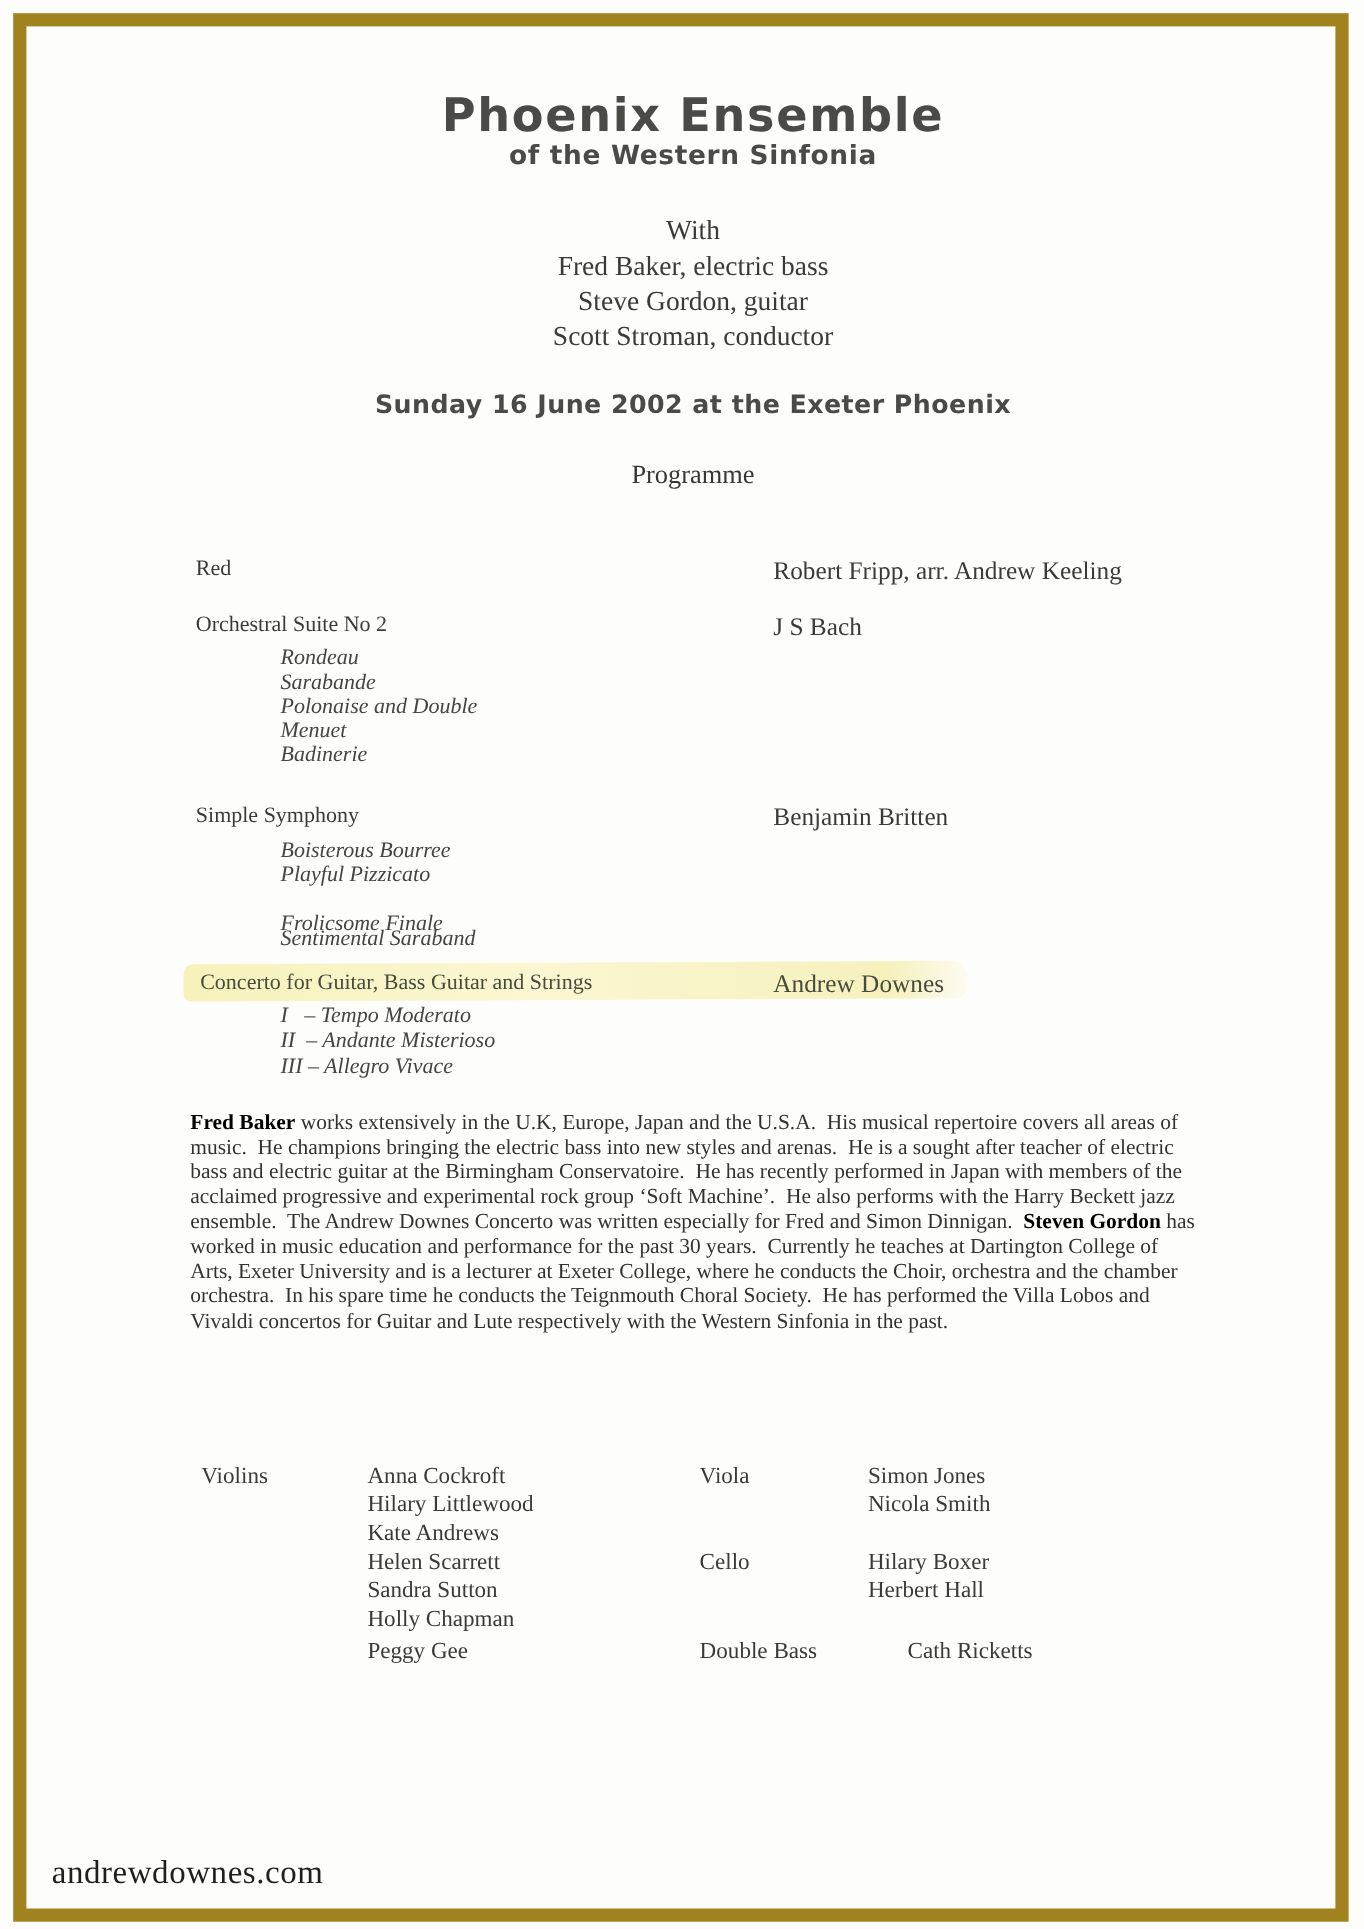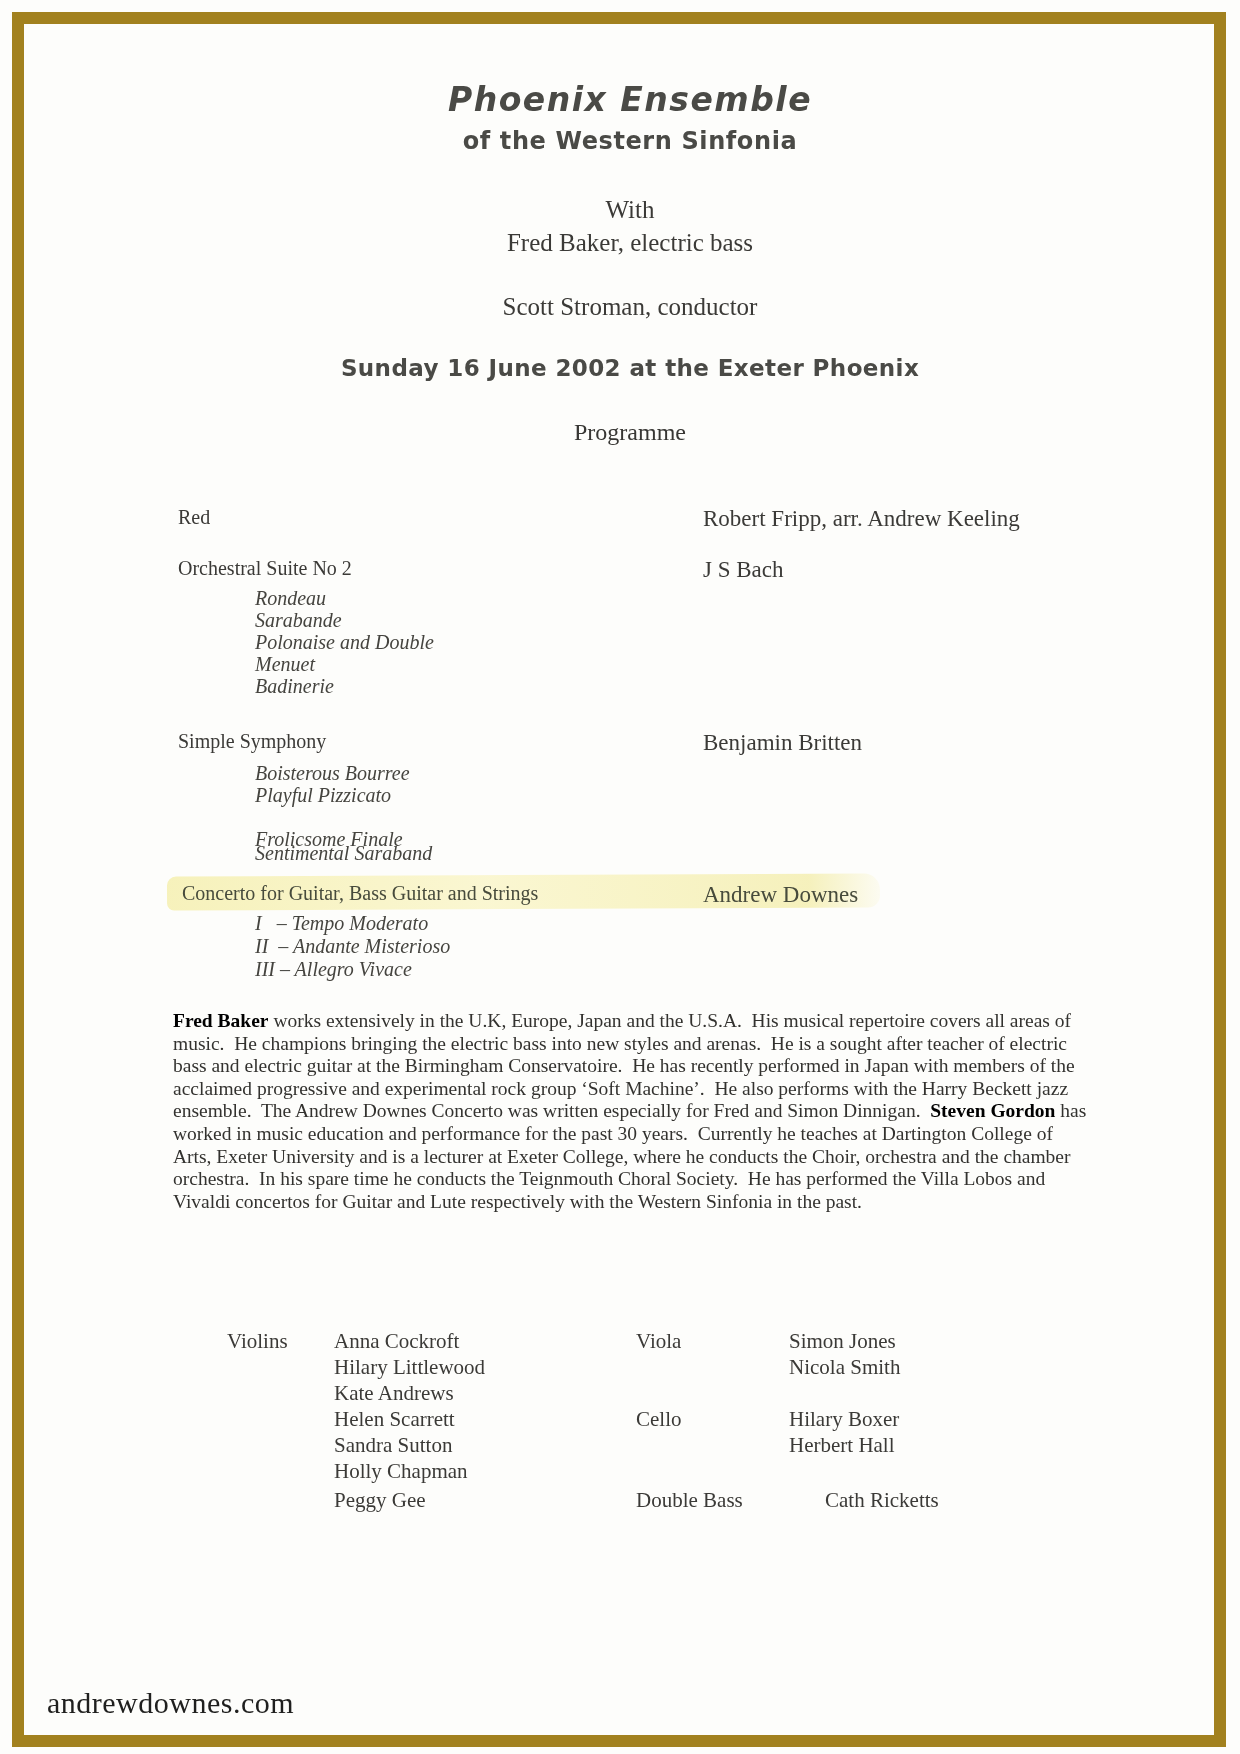--- a/index.html
+++ b/index.html
@@ -13,21 +13,21 @@
   .gold-frame{
     position:absolute;
     top:12px;left:12px;right:14px;bottom:7px;
     border:12px solid #a2811f;
     pointer-events:none;
   }
   .line{position:absolute;white-space:pre;}
   .centered{left:130px;width:1000px;text-align:center;}
   
   .comic{font-family:"DejaVu Sans", sans-serif;font-weight:600;color:#4a4a46;}
-  .t-title{top:80px;font-size:33px;letter-spacing:1.5px;font-style:italic;}
+  .t-title{top:80px;font-size:42px;letter-spacing:1.5px;}
   .t-sub{top:127px;font-size:24px;letter-spacing:.6px;}
   .serif-c{color:#3b3a37;font-size:25px;}
   .with{top:196px;}
   .perf0{top:229px;}
   .perf1{top:261px;}
   .perf2{top:293px;}
   .date{top:355px;font-size:23px;letter-spacing:.4px;}
   .prog-head{top:419px;font-size:24px;color:#383734;text-underline-offset:4px;}
   .work{font-size:20px;color:#3b3a37;}
   .comp{font-size:23px;color:#3b3a37;left:703px;}
@@ -58,20 +58,21 @@
 
 <div class="sheet">
 
   <div class="gold-frame"></div>
 
   <div class="line centered comic t-title">Phoenix Ensemble</div>
   <div class="line centered comic t-sub">of the Western Sinfonia</div>
 
   <div class="line centered serif-c with">With</div>
   <div class="line centered serif-c perf0">Fred Baker, electric bass</div>
+  <div class="line centered serif-c perf1">Steve Gordon, guitar</div>
   <div class="line centered serif-c perf2">Scott Stroman, conductor</div>
 
   <div class="line centered comic date">Sunday 16 June 2002 at the Exeter Phoenix</div>
 
   <div class="line centered prog-head">Programme</div>
 
   <div class="line work" style="left:178px;top:506px;">Red</div>
   <div class="line comp" style="top:506px;">Robert Fripp, arr. Andrew Keeling</div>
 
   <div class="line work" style="left:178px;top:557px;">Orchestral Suite No 2</div>
@@ -93,21 +94,21 @@
   <div class="line work hl-text" style="left:182px;top:882px;">Concerto for Guitar, Bass Guitar and Strings</div>
   <div class="line comp hl-text" style="top:882px;">Andrew Downes</div>
   <div class="line mov" style="top:912px;">I   – Tempo Moderato</div>
   <div class="line mov" style="top:935px;">II  – Andante Misterioso</div>
   <div class="line mov" style="top:958px;">III – Allegro Vivace</div>
 
   <div class="bio"><b>Fred Baker</b><span> works extensively in the U.K, Europe, Japan and the U.S.A.  His musical repertoire covers all areas of music.  He champions bringing the electric bass into new styles and arenas.  He is a sought after teacher of electric bass and electric guitar at the Birmingham Conservatoire.  He has recently performed in Japan with members of the acclaimed progressive and experimental rock group ‘Soft Machine’.  He also performs with the Harry Beckett jazz ensemble.  The Andrew Downes Concerto was written especially for Fred and Simon Dinnigan.  </span><b>Steven Gordon</b><span> has worked in music education and performance for the past 30 years.  Currently he teaches at Dartington College of Arts, Exeter University and is a lecturer at Exeter College, where he conducts the Choir, orchestra and the chamber orchestra.  In his spare time he conducts the Teignmouth Choral Society.  He has performed the Villa Lobos and Vivaldi concertos for Guitar and Lute respectively with the Western Sinfonia in the past.</span></div>
 
 
   <div>
-    <div class="ecell" style="left:183px;top:1329px;margin-left:44px;">Violins</div>
+    <div class="ecell" style="left:183px;top:1329px;">Violins</div>
     <div class="ecell" style="left:334px;top:1329px;">Anna Cockroft</div>
     <div class="ecell" style="left:636px;top:1329px;">Viola</div>
     <div class="ecell" style="left:789px;top:1329px;">Simon Jones</div>
 
     <div class="ecell" style="left:334px;top:1355px;">Hilary Littlewood</div>
     <div class="ecell" style="left:789px;top:1355px;">Nicola Smith</div>
 
     <div class="ecell" style="left:334px;top:1381px;">Kate Andrews</div>
 
     <div class="ecell" style="left:334px;top:1407px;">Helen Scarrett</div>

